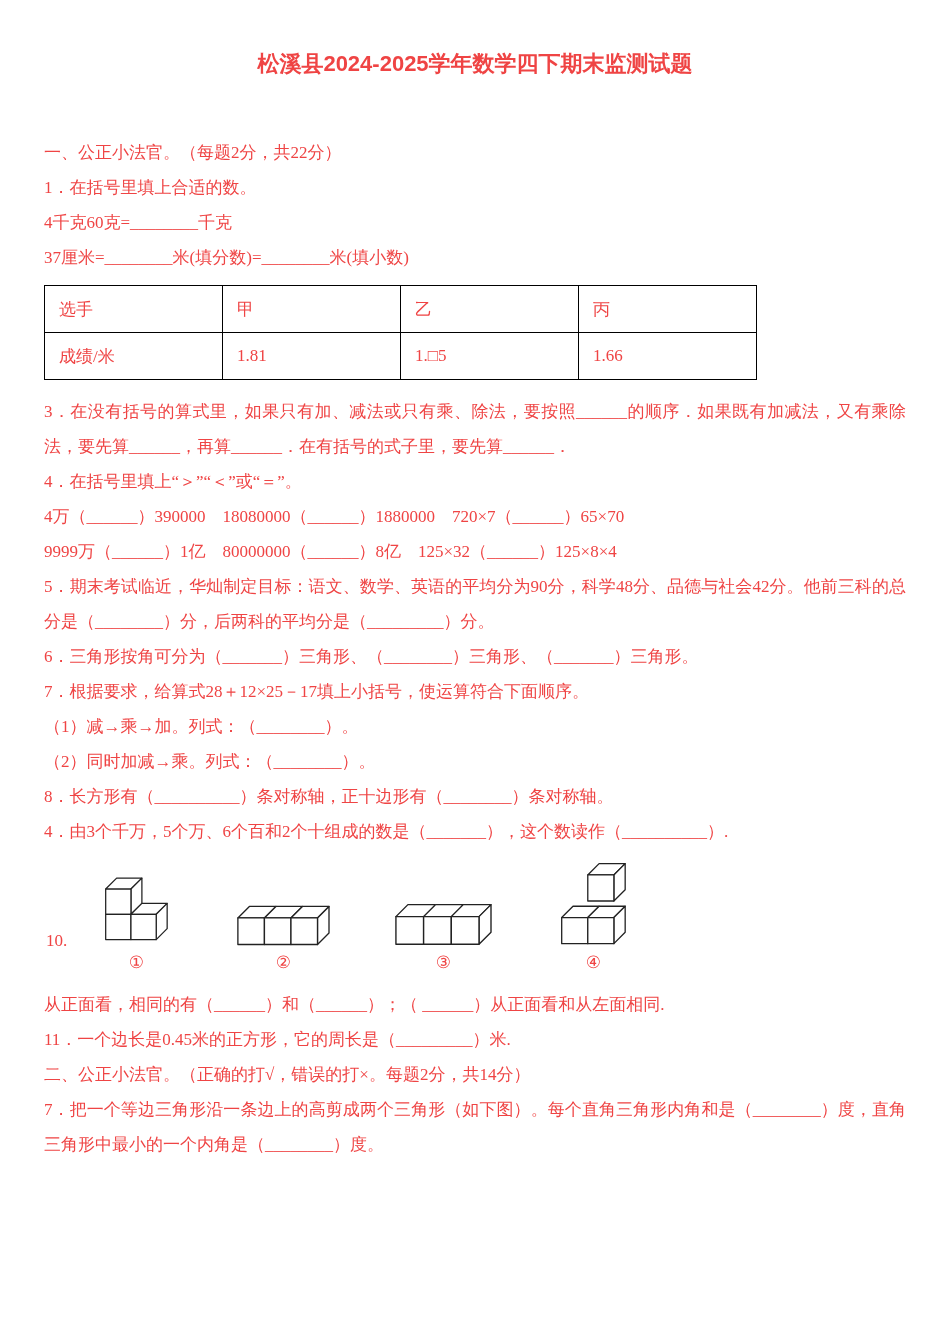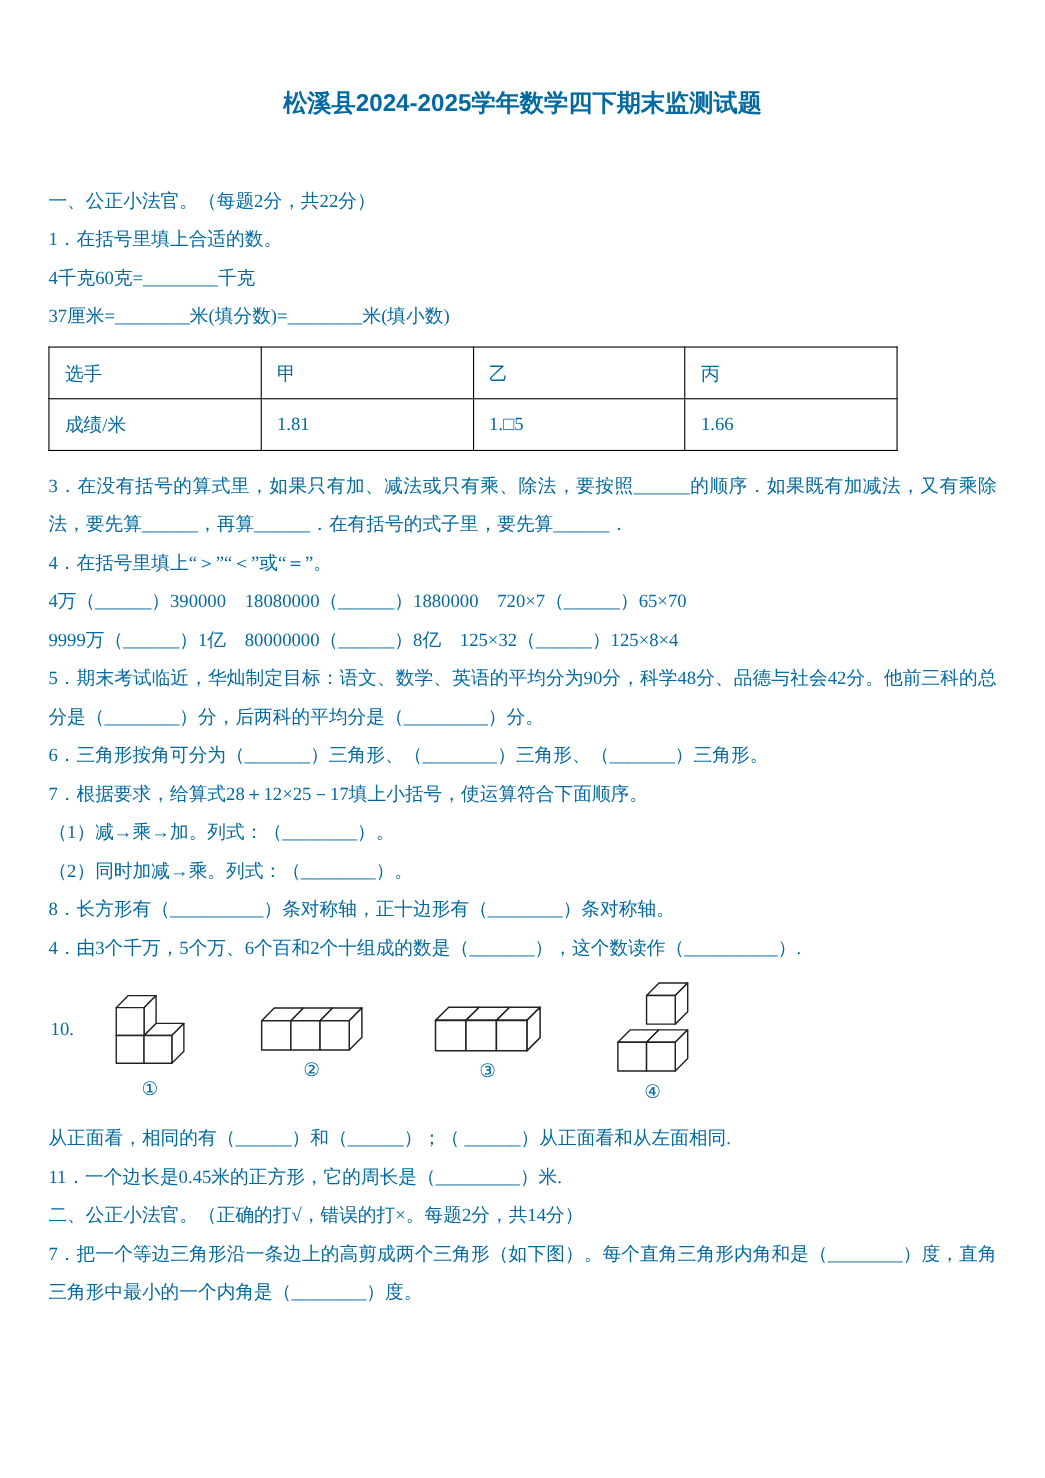--- a/index.html
+++ b/index.html
@@ -3,56 +3,56 @@
 <meta charset="utf-8">
 <style>
   html, body { margin: 0; padding: 0; }
   body { background: #ffffff; }
   .page {
     width: 950px;
     height: 1344px;
     margin: 0 auto;
     background: #ffffff;
     box-sizing: border-box;
-    padding: 79px 44px 24px 44px;
+    padding: 49px 44px 24px 44px;
     font-family: "Liberation Serif", "DejaVu Serif", serif;
     font-size: 17px;
-    color: #0369a1;
+    color: #ef4444;
     overflow: hidden;
   }
   .title {
     font-family: "Liberation Sans", "DejaVu Sans", sans-serif;
     font-size: 22px;
     font-weight: 700;
     text-align: center;
     line-height: 30px;
     margin: 0 0 56px 0;
   }
   .line {
     line-height: 35px;
     margin: 0;
     text-align: justify;
   }
   .bold { font-weight: 400; }
   .score-table {
     border-collapse: collapse;
-    width: 772px;
+    width: 713px;
     margin: 10px 0 14px 0;
     table-layout: fixed;
   }
   .score-table td {
     border: 1px solid #000000;
     height: 46px;
     padding: 0 0 0 14px;
     font-size: 17px;
     vertical-align: middle;
   }
   .figures-row {
     display: flex;
-    align-items: center;
+    align-items: flex-end;
     margin: 12px 0 12px 0;
   }
   .q10-num {
     margin: 0 30px 26px 2px;
     line-height: 1;
   }
   .figure {
     display: flex;
     flex-direction: column;
     align-items: center;

